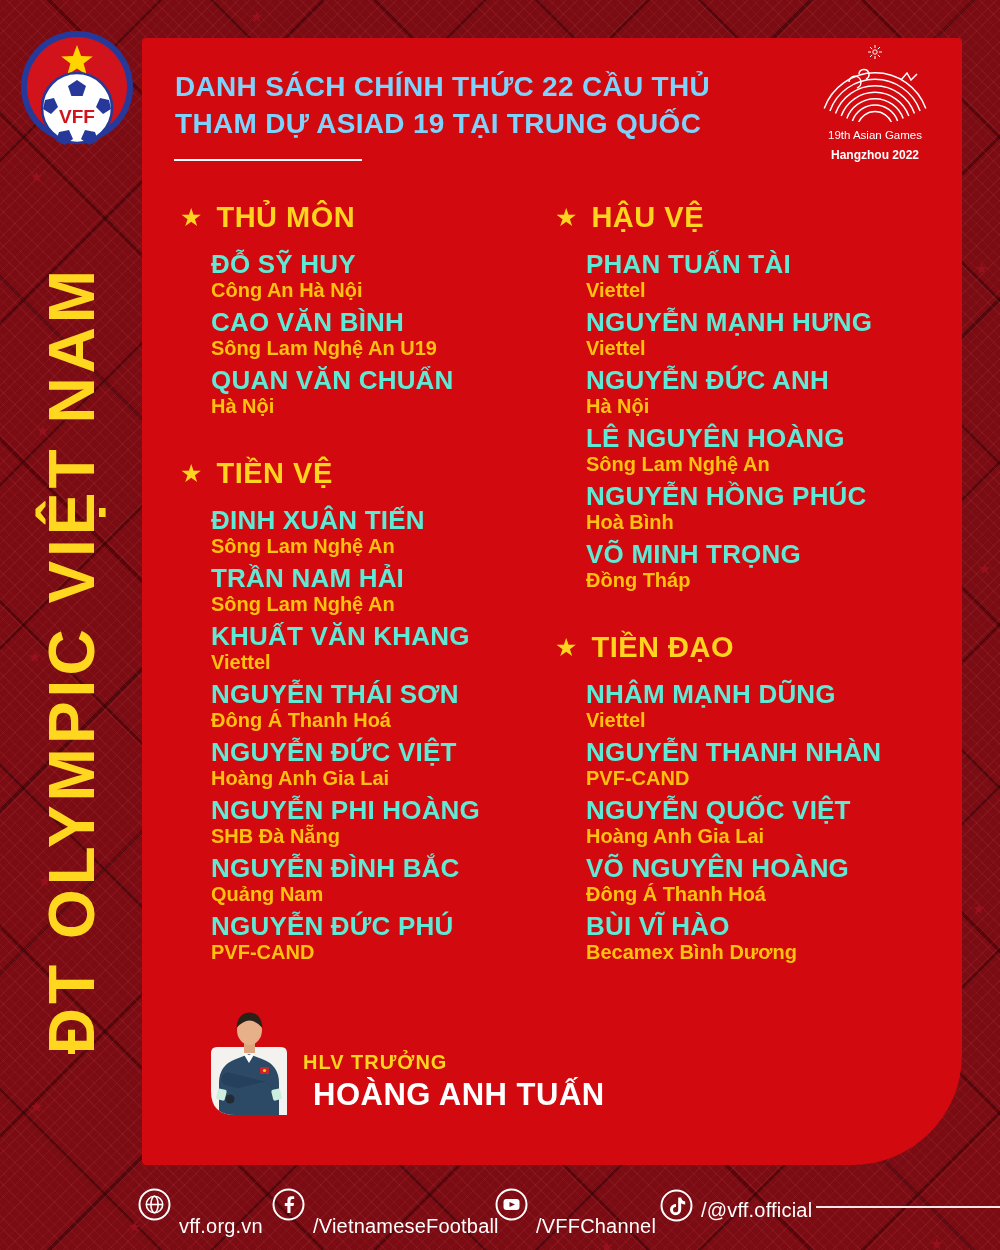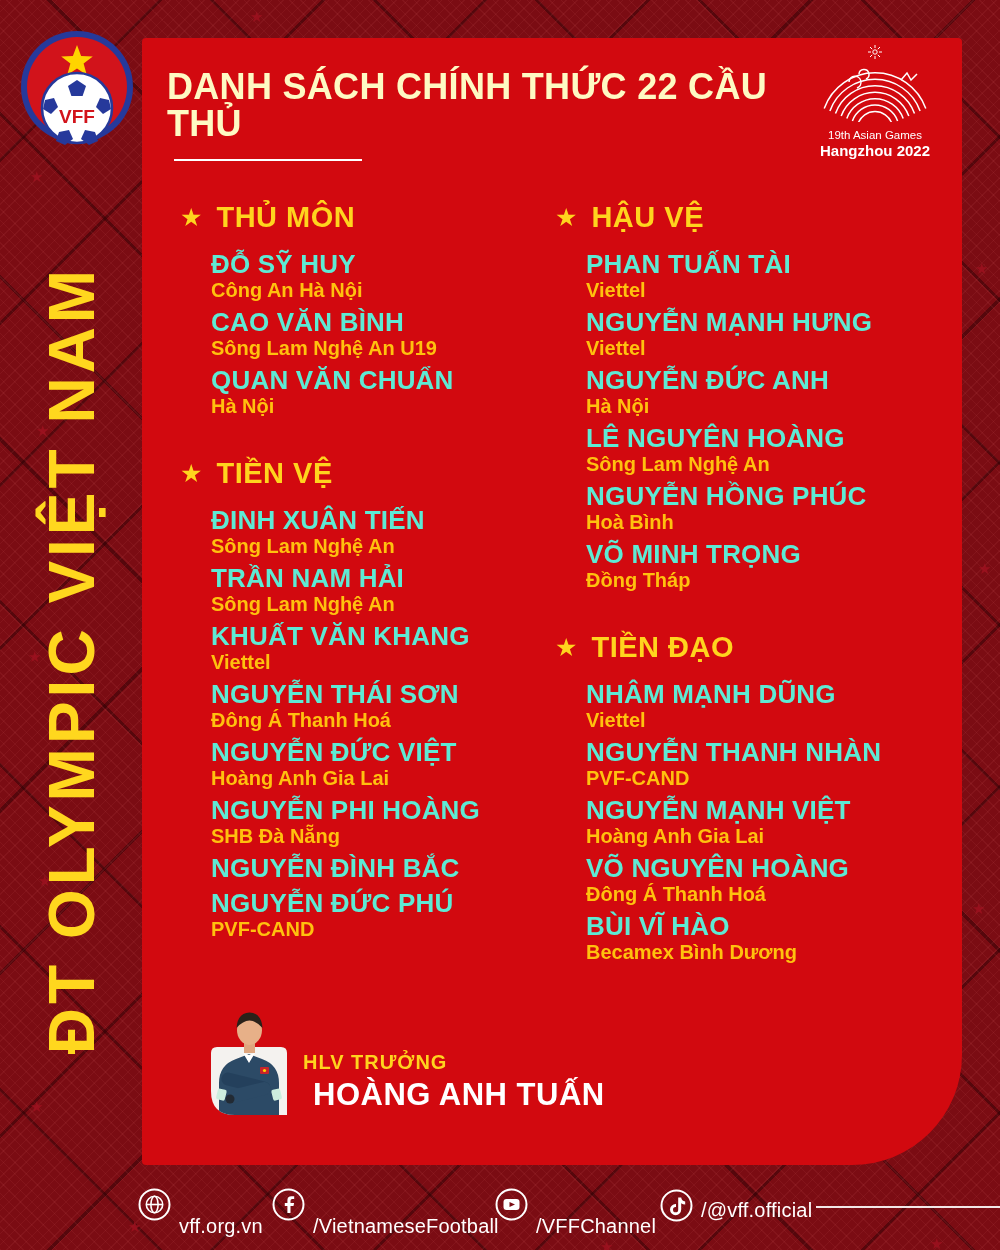--- a/index.html
+++ b/index.html
@@ -16,29 +16,29 @@
   .bg-star{position:absolute;color:#a01220;font-size:15px;opacity:.8;}
   .bg-star::before{content:"★";}
 
   .panel{
     position:absolute;left:142px;top:38px;width:820px;height:1127px;
     background:#d2090f;border-radius:4px 4px 110px 4px;
   }
 
   
   .title{
-    position:absolute;left:167px;top:68px;width:600px;
-    color:#fef9c3;font-size:36px;font-weight:bold;line-height:37px;letter-spacing:.3px;
+    position:absolute;left:175px;top:68px;width:600px;
+    color:#7dd3fc;font-size:28px;font-weight:bold;line-height:37px;letter-spacing:.3px;
   }
   .title-underline{position:absolute;left:174px;top:159px;width:188px;height:2px;background:#fff;}
 
   .games-logo{position:absolute;left:805px;top:44px;width:140px;text-align:center;color:#fff;}
   .games-logo .sun{display:block;margin:0 auto 4px auto;}
   .games-line1{font-size:11.5px;margin-top:3px;}
-  .games-line2{font-size:15px;font-weight:bold;margin-top:1px;}
+  .games-line2{font-size:12px;font-weight:bold;margin-top:7px;}
 
   .vff-logo{position:absolute;left:18px;top:28px;}
 
   .side-banner{
     position:absolute;left:72px;top:660px;
     transform:translate(-50%,-50%) rotate(-90deg);
     white-space:nowrap;color:#ffd71e;font-size:64px;font-weight:bold;letter-spacing:4px;
   }
 
   
@@ -97,20 +97,21 @@
     <polygon fill="#26399b" points="27,72 36,70 40,79 33,86 25,81"></polygon>
     <polygon fill="#26399b" points="91,72 82,70 78,79 85,86 93,81"></polygon>
     <polygon fill="#26399b" points="41,104 51,102 55,111 47,117 38,113"></polygon>
     <polygon fill="#26399b" points="77,104 67,102 63,111 71,117 80,113"></polygon>
     <text x="59" y="95" text-anchor="middle" font-family="Liberation Sans, DejaVu Sans, sans-serif" font-size="19" font-weight="bold" fill="#d2131b">VFF</text>
   </g>
 </svg>
 
 <div class="title">
   <div>DANH SÁCH CHÍNH THỨC 22 CẦU THỦ</div>
+  <div>THAM DỰ ASIAD 19 TẠI TRUNG QUỐC</div>
 </div>
 <div class="title-underline"></div>
 
 <div class="games-logo">
   <svg class="sun" width="16" height="16" viewBox="0 0 16 16">
     <g stroke="#fff" stroke-width="1">
       <line x1="8" y1="1" x2="8" y2="4"></line>
         <line x1="8" y1="12" x2="8" y2="15"></line>
       <line x1="1" y1="8" x2="4" y2="8"></line>
         <line x1="12" y1="8" x2="15" y2="8"></line>
@@ -188,20 +189,21 @@
       <div class="player">
         <div class="player-name">NGUYỄN ĐỨC VIỆT</div>
         <div class="player-club">Hoàng Anh Gia Lai</div>
       </div>
       <div class="player">
         <div class="player-name">NGUYỄN PHI HOÀNG</div>
         <div class="player-club">SHB Đà Nẵng</div>
       </div>
       <div class="player">
         <div class="player-name">NGUYỄN ĐÌNH BẮC</div>
+        <div class="player-club">Quảng Nam</div>
       </div>
       <div class="player">
         <div class="player-name">NGUYỄN ĐỨC PHÚ</div>
         <div class="player-club">PVF-CAND</div>
       </div>
     </div>
   </div>
 </div>
 
 <div class="col col-right">
@@ -246,21 +248,21 @@
     <div class="players">
       <div class="player">
         <div class="player-name">NHÂM MẠNH DŨNG</div>
         <div class="player-club">Viettel</div>
       </div>
       <div class="player">
         <div class="player-name">NGUYỄN THANH NHÀN</div>
         <div class="player-club">PVF-CAND</div>
       </div>
       <div class="player">
-        <div class="player-name">NGUYỄN MẠNH VIỆT</div>
+        <div class="player-name">NGUYỄN QUỐC VIỆT</div>
         <div class="player-club">Hoàng Anh Gia Lai</div>
       </div>
       <div class="player">
         <div class="player-name">VÕ NGUYÊN HOÀNG</div>
         <div class="player-club">Đông Á Thanh Hoá</div>
       </div>
       <div class="player">
         <div class="player-name">BÙI VĨ HÀO</div>
         <div class="player-club">Becamex Bình Dương</div>
       </div>

